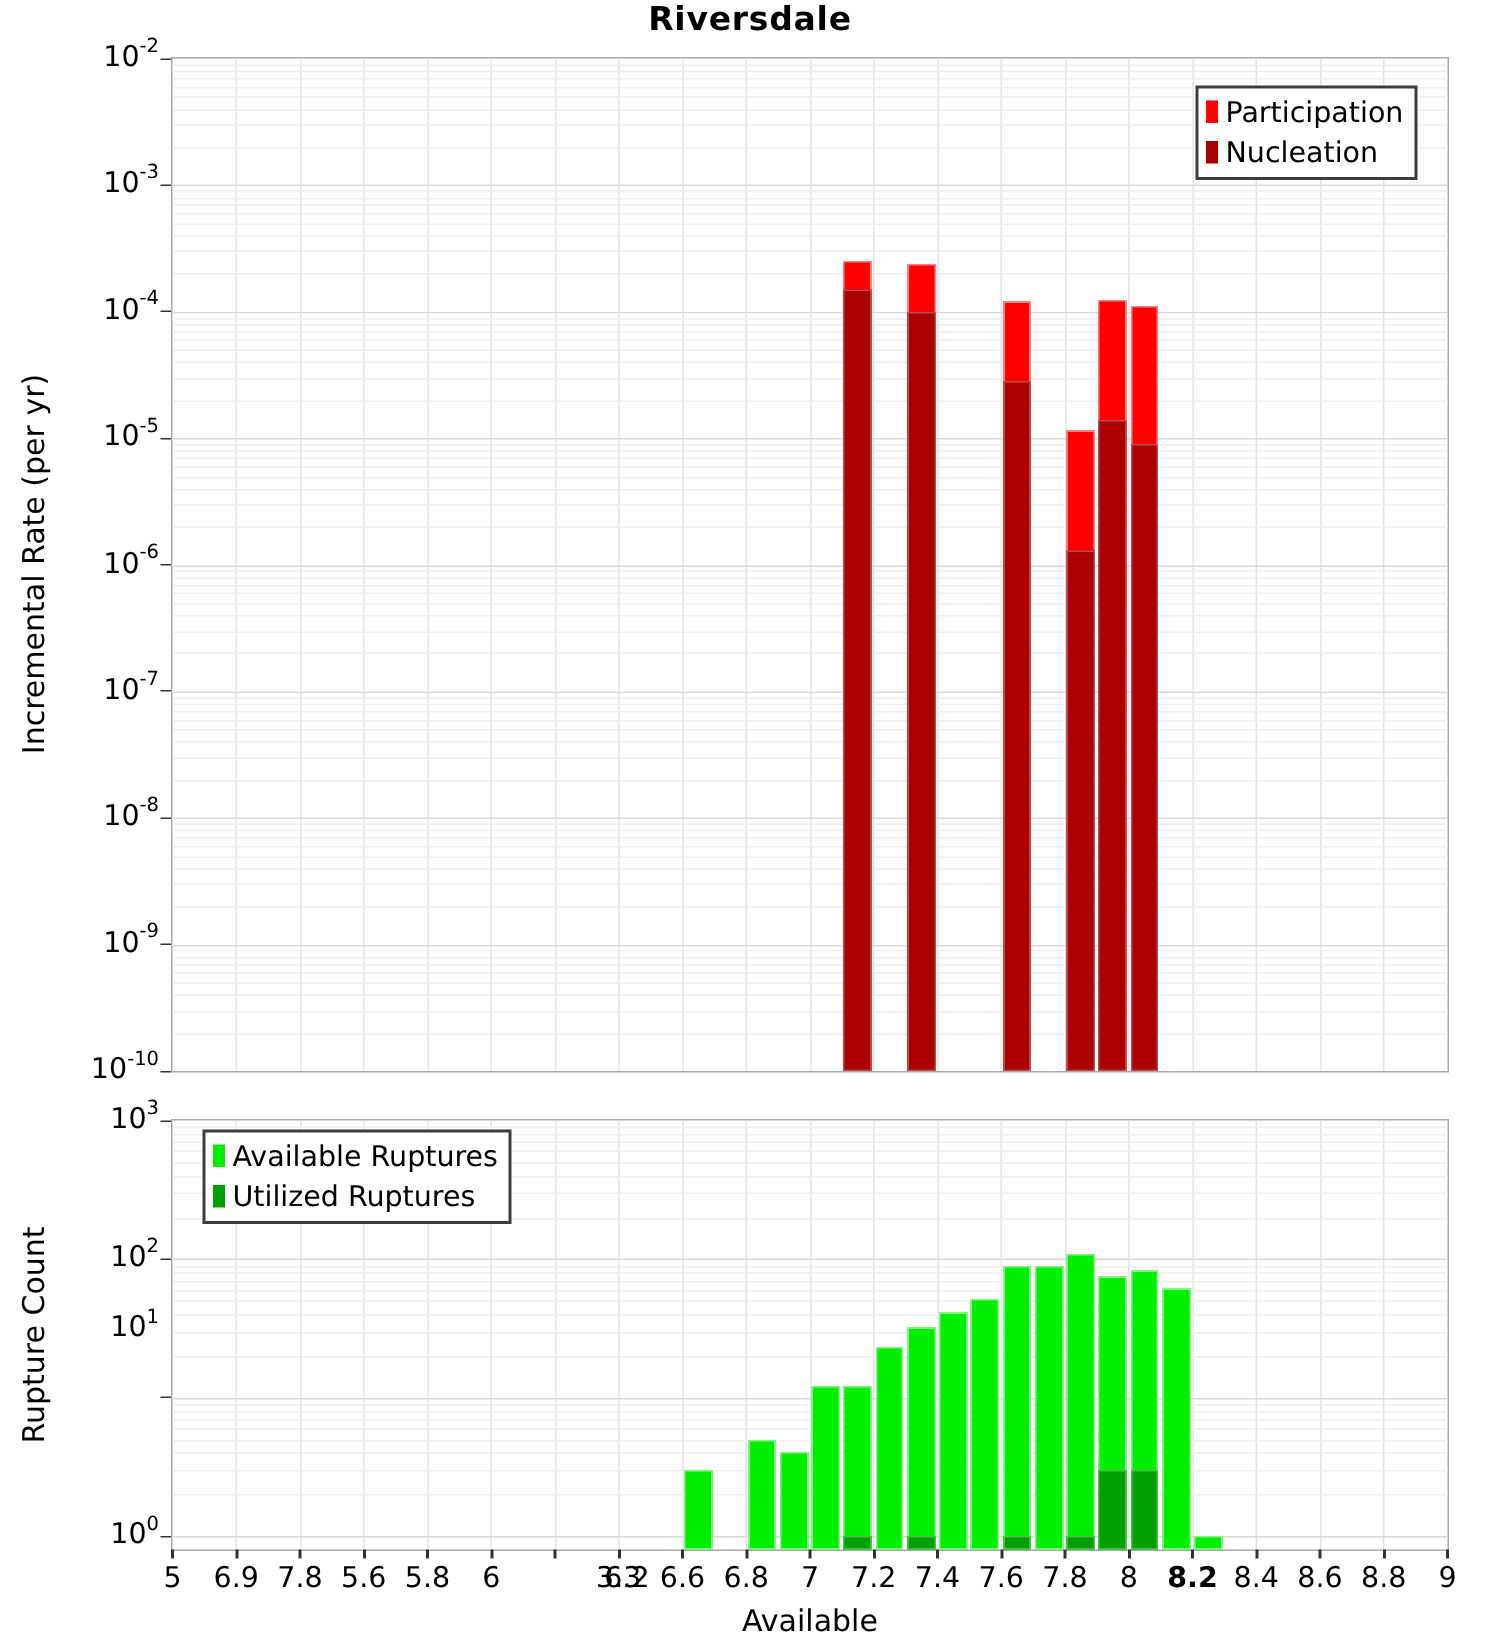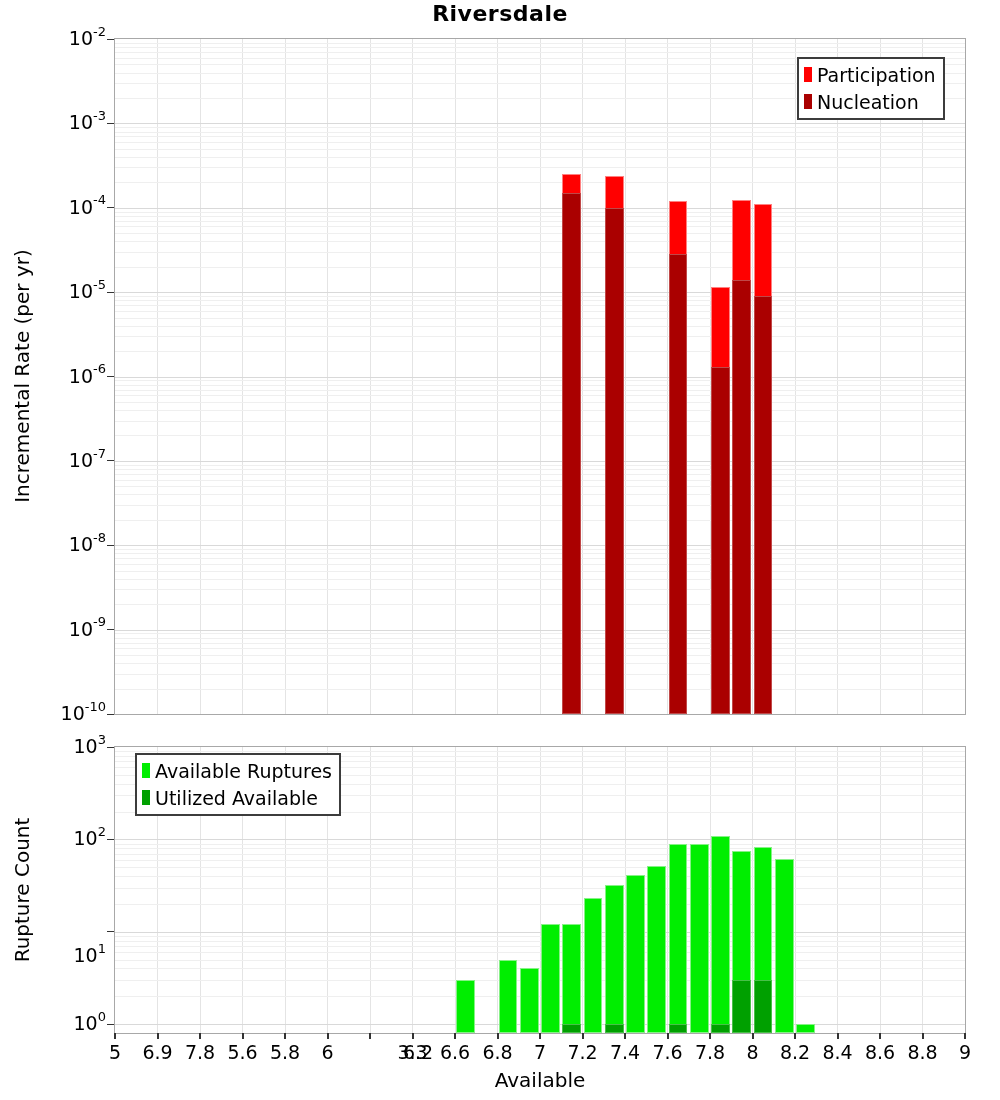--- a/index.html
+++ b/index.html
@@ -229,21 +229,21 @@
         <div class="legend-label">Nucleation</div>
       </div>
     </div>
   <div id="legend-count" class="legend">
       <div class="legend-item">
         <div class="legend-swatch" style="background: rgb(0, 238, 0);"></div>
         <div class="legend-label">Available Ruptures</div>
       </div>
       <div class="legend-item">
         <div class="legend-swatch" style="background: rgb(0, 160, 0);"></div>
-        <div class="legend-label">Utilized Available</div>
+        <div class="legend-label">Utilized Ruptures</div>
       </div>
     </div>
 <div class="ytick-label" style="top: 714px;">10<sup>-10</sup></div>
     <div class="tick ytick" style="top: 713.5px;"></div>
     <div class="ytick-label" style="top: 629.625px;">10<sup>-9</sup></div>
     <div class="tick ytick" style="top: 629.125px;"></div>
     <div class="ytick-label" style="top: 545.25px;">10<sup>-8</sup></div>
     <div class="tick ytick" style="top: 544.75px;"></div>
     <div class="ytick-label" style="top: 460.875px;">10<sup>-7</sup></div>
     <div class="tick ytick" style="top: 460.375px;"></div>
@@ -252,21 +252,21 @@
     <div class="ytick-label" style="top: 292.125px;">10<sup>-5</sup></div>
     <div class="tick ytick" style="top: 291.625px;"></div>
     <div class="ytick-label" style="top: 207.75px;">10<sup>-4</sup></div>
     <div class="tick ytick" style="top: 207.25px;"></div>
     <div class="ytick-label" style="top: 123.375px;">10<sup>-3</sup></div>
     <div class="tick ytick" style="top: 122.875px;"></div>
     <div class="ytick-label" style="top: 39px;">10<sup>-2</sup></div>
     <div class="tick ytick" style="top: 38.5px;"></div>
     <div class="ytick-label" style="top: 1024.05px;">10<sup>0</sup></div>
     <div class="tick ytick" style="top: 1023.55px;"></div>
-    <div class="ytick-label" style="top: 956px;">10<sup>1</sup></div>
+    <div class="ytick-label" style="top: 886px;">10<sup>1</sup></div>
     <div class="tick ytick" style="top: 931.2px;"></div>
     <div class="ytick-label" style="top: 839.35px;">10<sup>2</sup></div>
     <div class="tick ytick" style="top: 838.85px;"></div>
     <div class="ytick-label" style="top: 747px;">10<sup>3</sup></div>
     <div class="tick ytick" style="top: 746.5px;"></div>
     <div class="tick xtick" style="left: 114px;"></div>
     <div class="xtick-label" style="left: 115px;">5</div>
     <div class="tick xtick" style="left: 156.5px;"></div>
     <div class="xtick-label" style="left: 157.5px;">6.9</div>
     <div class="tick xtick" style="left: 199px;"></div>
@@ -291,21 +291,21 @@
     <div class="xtick-label" style="left: 582.5px;">7.2</div>
     <div class="tick xtick" style="left: 624px;"></div>
     <div class="xtick-label" style="left: 625px;">7.4</div>
     <div class="tick xtick" style="left: 666.5px;"></div>
     <div class="xtick-label" style="left: 667.5px;">7.6</div>
     <div class="tick xtick" style="left: 709px;"></div>
     <div class="xtick-label" style="left: 710px;">7.8</div>
     <div class="tick xtick" style="left: 751.5px;"></div>
     <div class="xtick-label" style="left: 752.5px;">8</div>
     <div class="tick xtick" style="left: 794px;"></div>
-    <div class="xtick-label" style="left: 795px;">8.2</div>
+    <div class="xtick-label" style="left: 795px; font-weight: bold;">8.2</div>
     <div class="tick xtick" style="left: 836.5px;"></div>
     <div class="xtick-label" style="left: 837.5px;">8.4</div>
     <div class="tick xtick" style="left: 879px;"></div>
     <div class="xtick-label" style="left: 880px;">8.6</div>
     <div class="tick xtick" style="left: 921.5px;"></div>
     <div class="xtick-label" style="left: 922.5px;">8.8</div>
     <div class="tick xtick" style="left: 964px;"></div>
     <div class="xtick-label" style="left: 965px;">9</div>
   </div>
 

